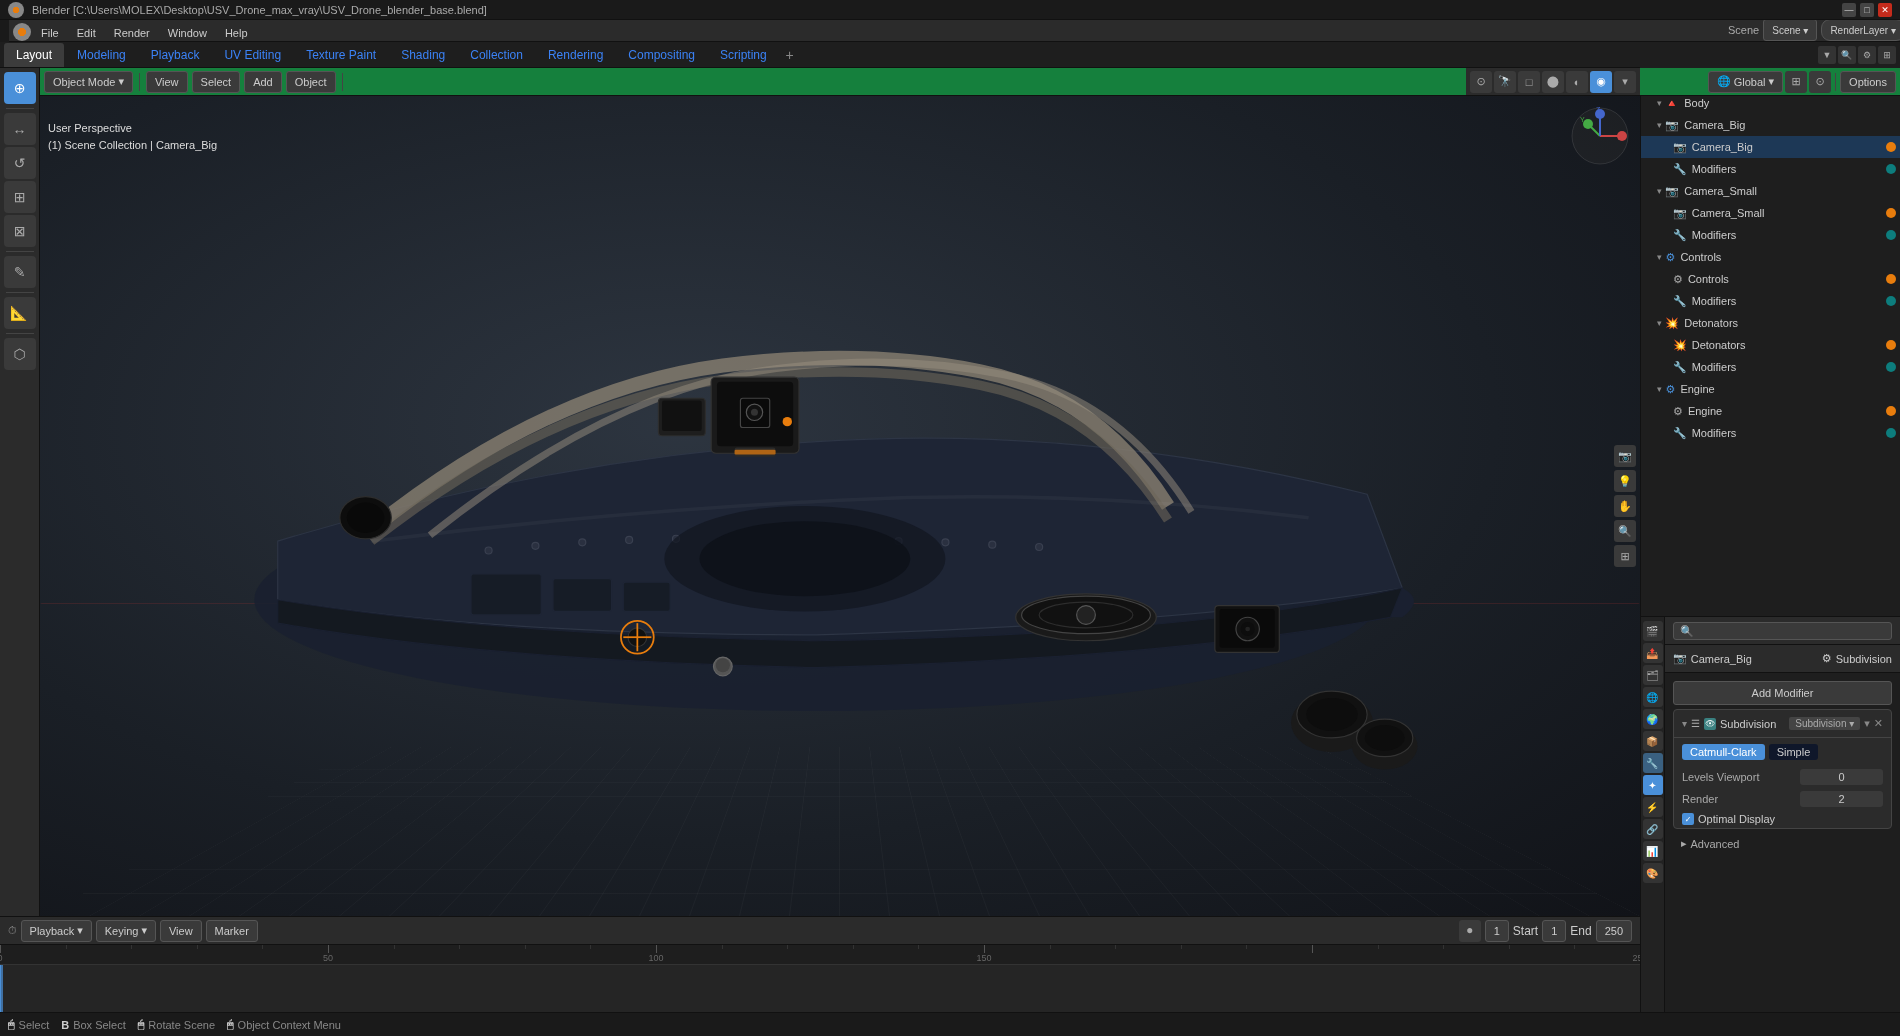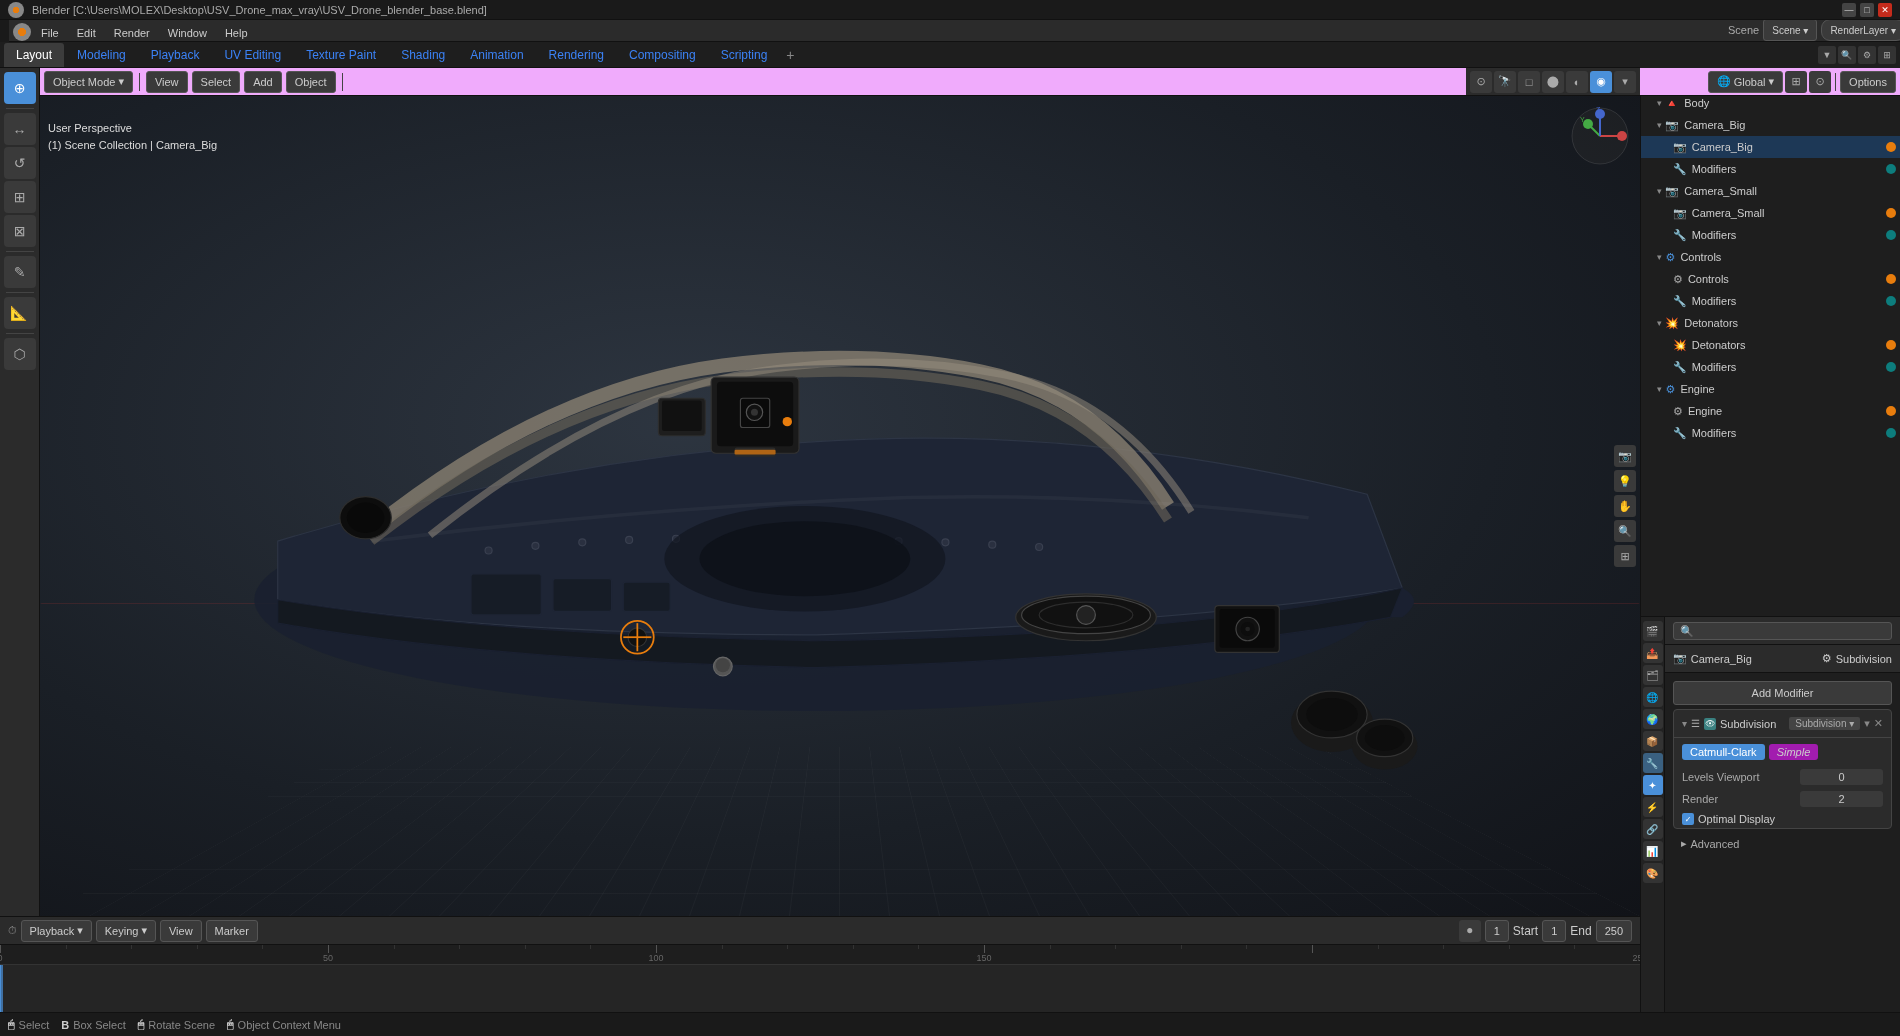--- a/index.html
+++ b/index.html
@@ -108,21 +108,21 @@
       font-size: 14px;
     }
 
     
     #toolbar-row {
       position: absolute;
       top: 68px;
       left: 40px;
       right: 0;
       height: 28px;
-      background: #f0abfc;
+      background: #15803d;
       display: flex;
       align-items: center;
       padding: 0 4px;
       gap: 4px;
       border-bottom: 1px solid #111;
       z-index: 97;
     }
     .toolbar-btn {
       padding: 2px 8px;
       font-size: 11px;
@@ -372,26 +372,25 @@
     .catmull-clark-btn {
       padding: 2px 8px;
       background: #4a90d9;
       border-radius: 3px;
       font-size: 11px;
       color: #fff;
       cursor: pointer;
     }
     .simple-btn {
       padding: 2px 8px;
-      background: #a21caf;
+      background: #0f172a;
       border-radius: 3px;
       font-size: 11px;
       color: #ccc;
       cursor: pointer;
-      font-style: italic;
     }
     .modifier-row {
       display: flex;
       align-items: center;
       padding: 3px 8px;
       gap: 8px;
     }
     .modifier-label {
       font-size: 11px;
       color: #aaa;
@@ -641,21 +640,21 @@
   </div>
 </div>
 
 <div id="workspace-tabs">
   <div class="ws-tab active">Layout</div>
   <div class="ws-tab">Modeling</div>
   <div class="ws-tab">Playback</div>
   <div class="ws-tab">UV Editing</div>
   <div class="ws-tab">Texture Paint</div>
   <div class="ws-tab">Shading</div>
-  <div class="ws-tab">Animation</div>
+  <div class="ws-tab">Collection</div>
   <div class="ws-tab">Rendering</div>
   <div class="ws-tab">Compositing</div>
   <div class="ws-tab">Scripting</div>
   <div class="ws-tab-add">+</div>
 </div>
 
 <div class="top-right-header">
   <div class="header-icon-sm">▼</div>
   <div class="header-icon-sm">🔍</div>
   <div class="header-icon-sm">⚙</div>

